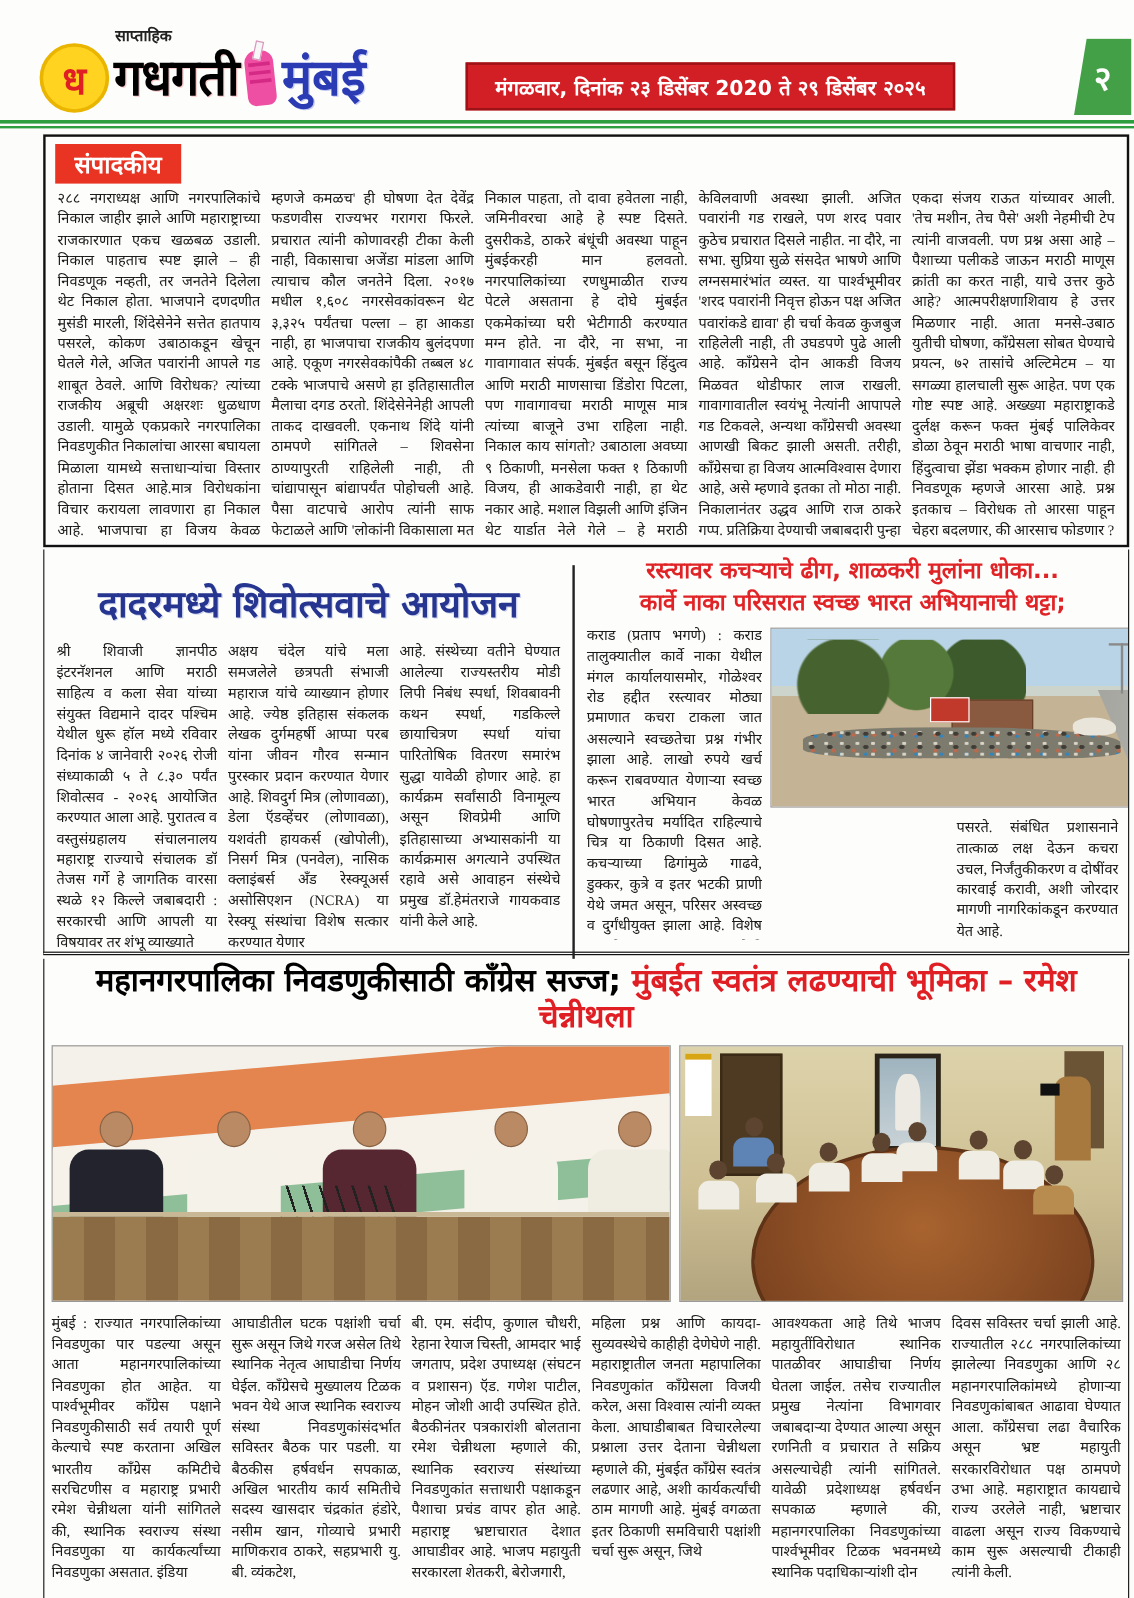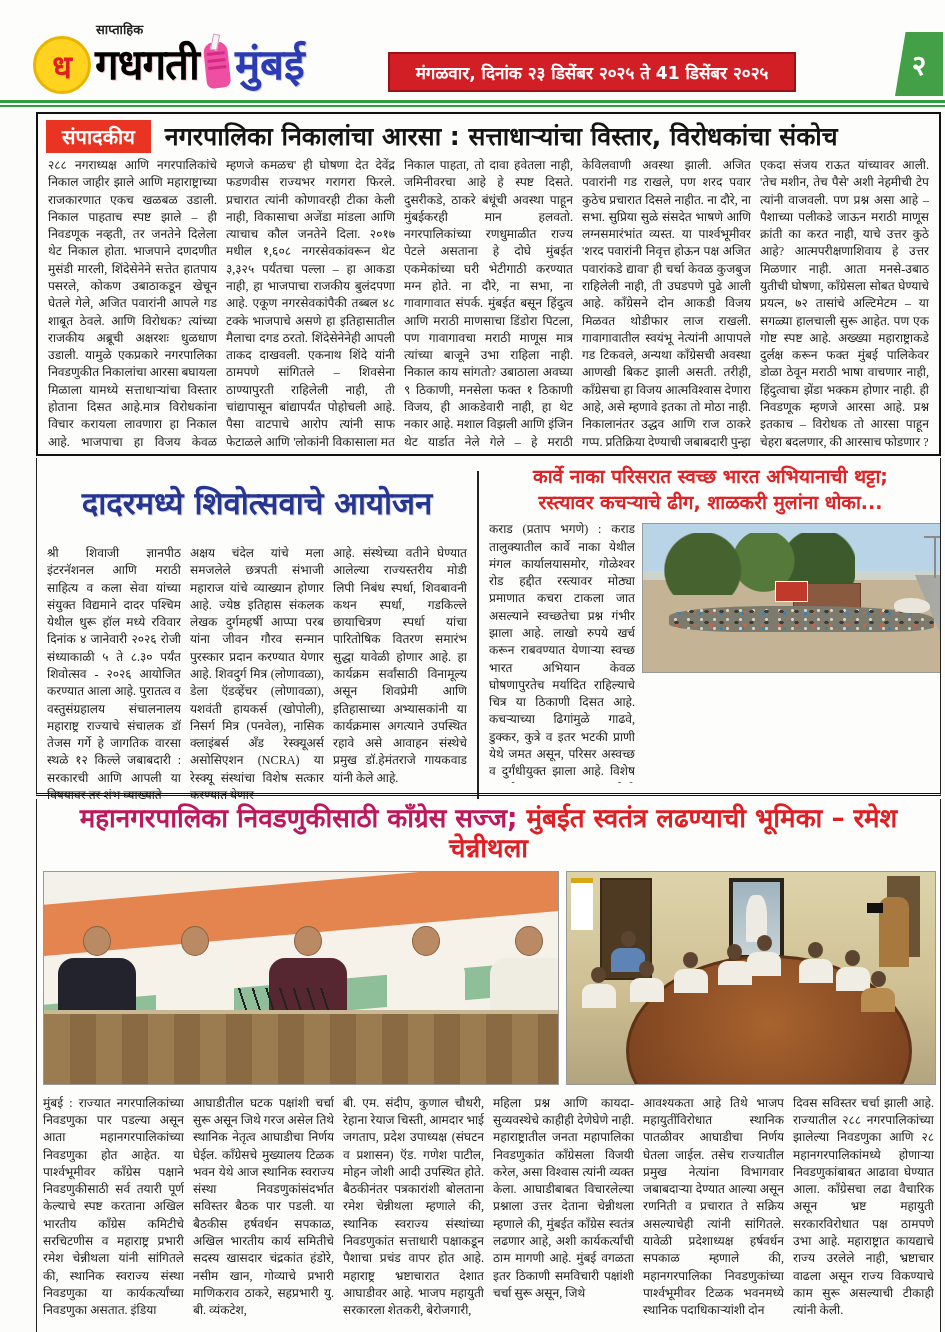--- a/index.html
+++ b/index.html
@@ -42,38 +42,38 @@
                line-height:1.1;}
   .cols{display:flex;gap:9px;margin:3px 10px;overflow:hidden;}
   .col{flex:1 1 0;font-size:12.1px;line-height:1.43;text-align:justify;overflow:hidden;}
   .editorial .cols{height:292px;}
   
   .mid{position:absolute;top:458px;left:36px;width:905px;height:338px;box-sizing:border-box;
        border-left:1px solid #222;border-right:1px solid #222;border-bottom:3px double #111;background:#fdfdfb;}
   .shiv{position:absolute;left:0;top:13px;width:442px;height:100%;border-right:2px solid #222;box-sizing:border-box;overflow:hidden;}
   .shiv-headline{margin-top:10px;text-align:center;color:#26358f;font-size:31px;font-weight:bold;
                  font-family:"DejaVu Sans",sans-serif;text-shadow:1px 1px 0 #cdd3ee;}
-  .shiv .cols{height:258px;margin-top:22px;font-family:Liberation Serif, serif;}
+  .shiv .cols{height:258px;margin-top:12px;font-family:Liberation Serif, serif;}
   .karad{position:absolute;left:444px;top:0;right:0;height:100%;overflow:hidden;}
   .karad-headline{margin:6px 8px 2px 8px;text-align:center;color:#e02326;font-size:19px;font-weight:bold;
                   line-height:1.35;font-family:"DejaVu Sans",sans-serif;}
   .karad-body{position:relative;margin:6px 8px;height:268px;}
   .karad-intro{position:absolute;left:0;top:0;width:146px;height:262px;font-size:12.1px;line-height:1.43;
                text-align:justify;overflow:hidden;}
   .karad-photo{position:absolute;left:153px;top:2px;right:0;height:150px;}
   .karad-c2{position:absolute;left:153px;top:160px;width:148px;height:102px;font-size:12.1px;line-height:1.43;
             text-align:justify;overflow:hidden;}
   .karad-c3{position:absolute;left:308px;top:160px;right:0;height:102px;font-size:12.1px;line-height:1.43;
             text-align:justify;overflow:hidden;}
   
   .bottom{position:absolute;top:799px;left:36px;width:905px;height:533px;box-sizing:border-box;
           border-left:1px solid #222;border-right:1px solid #222;background:#fdfdfb;overflow:hidden;}
   .congress-headline{margin-top:5px;text-align:center;font-size:26px;font-weight:bold;
                      font-family:"DejaVu Sans",sans-serif;line-height:1.15;}
-  .ch-blue{color:#be185d;}
+  .ch-blue{color:#000000;}
   .ch-red{color:#e01f25;}
   .photos{display:flex;gap:7px;margin:7px 4px 0 6px;height:214px;}
   .photo{position:relative;overflow:hidden;border:1px solid #999;box-sizing:border-box;}
   .photo-press{width:516px;background:#f4f1ea;}
   .photo-meet{flex:1;background:linear-gradient(#ddd3ab,#cfc094 55%,#b2a47e);}
   .congress-cols{margin:10px 6px 0 6px;height:258px;}
   
   .band-o{position:absolute;left:-5%;top:5%;width:112%;height:24%;background:#e4854f;transform:rotate(-5deg);}
   .band-w{position:absolute;left:-5%;top:30%;width:112%;height:22%;background:#f6f2ea;transform:rotate(-5deg);}
   .band-g{position:absolute;left:-5%;top:52%;width:112%;height:15%;background:#8fbf98;transform:rotate(-5deg);}
@@ -128,35 +128,34 @@
     <div class="weekly">साप्ताहिक</div>
     <div class="logo-row">
       <div class="dha-circle">
         <span>ध</span>
       </div>
       <div class="gadhagati">गधगती</div>
       <div class="fist"></div>
       <div class="mumbai">मुंबई</div>
     </div>
     <div class="date-box">
-      <span>मंगळवार, दिनांक २३ डिसेंबर २०२५ ते 41 डिसेंबर २०२५</span>
+      <span>मंगळवार, दिनांक २३ डिसेंबर 2020 ते २९ डिसेंबर २०२५</span>
     </div>
     <div class="page-num">
       <span>२</span>
     </div>
   </div>
   <div class="green-rule">
       <div class="g1"></div>
       <div class="g2"></div>
     </div>
 
   <div class="editorial">
     <div class="ed-header">
       <div class="ed-label">संपादकीय</div>
-      <div class="ed-headline">नगरपालिका निकालांचा आरसा : सत्ताधाऱ्यांचा विस्तार, विरोधकांचा संकोच</div>
     </div>
     <div class="cols">
       <div class="col">२८८ नगराध्यक्ष आणि नगरपालिकांचे निकाल जाहीर झाले आणि महाराष्ट्राच्या राजकारणात एकच खळबळ उडाली. निकाल पाहताच स्पष्ट झाले – ही निवडणूक नव्हती, तर जनतेने दिलेला थेट निकाल होता. भाजपाने दणदणीत मुसंडी मारली, शिंदेसेनेने सत्तेत हातपाय पसरले, कोकण उबाठाकडून खेचून घेतले गेले, अजित पवारांनी आपले गड शाबूत ठेवले. आणि विरोधक? त्यांच्या राजकीय अब्रूची अक्षरशः धुळधाण उडाली. यामुळे एकप्रकारे नगरपालिका निवडणुकीत निकालांचा आरसा बघायला मिळाला यामध्ये सत्ताधाऱ्यांचा विस्तार होताना दिसत आहे.मात्र विरोधकांना विचार करायला लावणारा हा निकाल आहे. भाजपाचा हा विजय केवळ आकड्यांचा नाही, तर आत्मविश्वासाचा आहे. 'कमळ</div>
       <div class="col">म्हणजे कमळच' ही घोषणा देत देवेंद्र फडणवीस राज्यभर गरागरा फिरले. प्रचारात त्यांनी कोणावरही टीका केली नाही, विकासाचा अजेंडा मांडला आणि त्याचाच कौल जनतेने दिला. २०१७ मधील १,६०८ नगरसेवकांवरून थेट ३,३२५ पर्यंतचा पल्ला – हा आकडा नाही, हा भाजपाचा राजकीय बुलंदपणा आहे. एकूण नगरसेवकांपैकी तब्बल ४८ टक्के भाजपाचे असणे हा इतिहासातील मैलाचा दगड ठरतो. शिंदेसेनेनेही आपली ताकद दाखवली. एकनाथ शिंदे यांनी ठामपणे सांगितले – शिवसेना ठाण्यापुरती राहिलेली नाही, ती चांद्यापासून बांद्यापर्यंत पोहोचली आहे. पैसा वाटपाचे आरोप त्यांनी साफ फेटाळले आणि 'लोकांनी विकासाला मत दिले' हेच या निकालाचे खरे सूत्र असल्याचा दावा केला.</div>
       <div class="col">निकाल पाहता, तो दावा हवेतला नाही, जमिनीवरचा आहे हे स्पष्ट दिसते. दुसरीकडे, ठाकरे बंधूंची अवस्था पाहून मुंबईकरही मान हलवतो. नगरपालिकांच्या रणधुमाळीत राज्य पेटले असताना हे दोघे मुंबईत एकमेकांच्या घरी भेटीगाठी करण्यात मग्न होते. ना दौरे, ना सभा, ना गावागावात संपर्क. मुंबईत बसून हिंदुत्व आणि मराठी माणसाचा डिंडोरा पिटला, पण गावागावचा मराठी माणूस मात्र त्यांच्या बाजूने उभा राहिला नाही. निकाल काय सांगतो? उबाठाला अवघ्या ९ ठिकाणी, मनसेला फक्त १ ठिकाणी विजय, ही आकडेवारी नाही, हा थेट नकार आहे. मशाल विझली आणि इंजिन थेट यार्डात नेले गेले – हे मराठी माणसांनीच केले, हे वास्तव स्वीकारावेच लागेल. शरद पवारांच्या राष्ट्रवादीचीही</div>
       <div class="col">केविलवाणी अवस्था झाली. अजित पवारांनी गड राखले, पण शरद पवार कुठेच प्रचारात दिसले नाहीत. ना दौरे, ना सभा. सुप्रिया सुळे संसदेत भाषणे आणि लग्नसमारंभांत व्यस्त. या पार्श्वभूमीवर 'शरद पवारांनी निवृत्त होऊन पक्ष अजित पवारांकडे द्यावा' ही चर्चा केवळ कुजबुज राहिलेली नाही, ती उघडपणे पुढे आली आहे. काँग्रेसने दोन आकडी विजय मिळवत थोडीफार लाज राखली. गावागावातील स्वयंभू नेत्यांनी आपापले गड टिकवले, अन्यथा काँग्रेसची अवस्था आणखी बिकट झाली असती. तरीही, काँग्रेसचा हा विजय आत्मविश्वास देणारा आहे, असे म्हणावे इतका तो मोठा नाही. निकालानंतर उद्धव आणि राज ठाकरे गप्प. प्रतिक्रिया देण्याची जबाबदारी पुन्हा</div>
       <div class="col">एकदा संजय राऊत यांच्यावर आली. 'तेच मशीन, तेच पैसे' अशी नेहमीची टेप त्यांनी वाजवली. पण प्रश्न असा आहे – पैशाच्या पलीकडे जाऊन मराठी माणूस क्रांती का करत नाही, याचे उत्तर कुठे आहे? आत्मपरीक्षणाशिवाय हे उत्तर मिळणार नाही. आता मनसे-उबाठ युतीची घोषणा, काँग्रेसला सोबत घेण्याचे प्रयत्न, ७२ तासांचे अल्टिमेटम – या सगळ्या हालचाली सुरू आहेत. पण एक गोष्ट स्पष्ट आहे. अख्ख्या महाराष्ट्राकडे दुर्लक्ष करून फक्त मुंबई पालिकेवर डोळा ठेवून मराठी भाषा वाचणार नाही, हिंदुत्वाचा झेंडा भक्कम होणार नाही. ही निवडणूक म्हणजे आरसा आहे. प्रश्न इतकाच – विरोधक तो आरसा पाहून चेहरा बदलणार, की आरसाच फोडणार ?</div>
     </div>
   </div>
 
@@ -164,38 +163,39 @@
     <div class="shiv">
       <div class="shiv-headline">दादरमध्ये शिवोत्सवाचे आयोजन</div>
       <div class="cols">
         <div class="col">श्री शिवाजी ज्ञानपीठ इंटरनॅशनल आणि मराठी साहित्य व कला सेवा यांच्या संयुक्त विद्यमाने दादर पश्चिम येथील धुरू हॉल मध्ये रविवार दिनांक ४ जानेवारी २०२६ रोजी संध्याकाळी ५ ते ८.३० पर्यंत शिवोत्सव - २०२६ आयोजित करण्यात आला आहे. पुरातत्व व वस्तुसंग्रहालय संचालनालय महाराष्ट्र राज्याचे संचालक डॉ तेजस गर्गे हे जागतिक वारसा स्थळे १२ किल्ले जबाबदारी : सरकारची आणि आपली या विषयावर तर शंभू व्याख्याते</div>
         <div class="col">अक्षय चंदेल यांचे मला समजलेले छत्रपती संभाजी महाराज यांचे व्याख्यान होणार आहे. ज्येष्ठ इतिहास संकलक लेखक दुर्गमहर्षी आप्पा परब यांना जीवन गौरव सन्मान पुरस्कार प्रदान करण्यात येणार आहे. शिवदुर्ग मित्र (लोणावळा), डेला ऍडव्हेंचर (लोणावळा), यशवंती हायकर्स (खोपोली), निसर्ग मित्र (पनवेल), नासिक क्लाइंबर्स अँड रेस्क्यूअर्स असोसिएशन (NCRA) या रेस्क्यू संस्थांचा विशेष सत्कार करण्यात येणार</div>
         <div class="col">आहे. संस्थेच्या वतीने घेण्यात आलेल्या राज्यस्तरीय मोडी लिपी निबंध स्पर्धा, शिवबावनी कथन स्पर्धा, गडकिल्ले छायाचित्रण स्पर्धा यांचा पारितोषिक वितरण समारंभ सुद्धा यावेळी होणार आहे. हा कार्यक्रम सर्वांसाठी विनामूल्य असून शिवप्रेमी आणि इतिहासाच्या अभ्यासकांनी या कार्यक्रमास अगत्याने उपस्थित रहावे असे आवाहन संस्थेचे प्रमुख डॉ.हेमंतराजे गायकवाड यांनी केले आहे.</div>
       </div>
     </div>
     <div class="karad">
       <div class="karad-headline">
+        <div>रस्त्यावर कचऱ्याचे ढीग, शाळकरी मुलांना धोका...</div>
         <div>कार्वे नाका परिसरात स्वच्छ भारत अभियानाची थट्टा;</div>
-        <div>रस्त्यावर कचऱ्याचे ढीग, शाळकरी मुलांना धोका...</div>
       </div>
       <div class="karad-body">
         <div class="karad-intro">कराड (प्रताप भगणे) : कराड तालुक्यातील कार्वे नाका येथील मंगल कार्यालयासमोर, गोळेश्वर रोड हद्दीत रस्त्यावर मोठ्या प्रमाणात कचरा टाकला जात असल्याने स्वच्छतेचा प्रश्न गंभीर झाला आहे. लाखो रुपये खर्च करून राबवण्यात येणाऱ्या स्वच्छ भारत अभियान केवळ घोषणापुरतेच मर्यादित राहिल्याचे चित्र या ठिकाणी दिसत आहे. कचऱ्याच्या ढिगांमुळे गाढवे, डुक्कर, कुत्रे व इतर भटकी प्राणी येथे जमत असून, परिसर अस्वच्छ व दुर्गंधीयुक्त झाला आहे. विशेष म्हणजे याच रस्त्यावरून शाळेची लहान मुले दररोज ये-जा करतात, त्यामुळे पिसाळलेल्या</div>
         <div class="karad-photo photo">
           <div class="photo-trash">
             <div class="t-trees"></div>
 
             <div class="t-road"></div>
             <div class="t-pole"></div>
             <div class="t-shed"></div>
             <div class="t-sign"></div>
             <div class="t-heap"></div>
             <div class="t-cow"></div>
 
           </div>
         </div>
+        <div class="karad-c3">पसरते. संबंधित प्रशासनाने तात्काळ लक्ष देऊन कचरा उचल, निर्जंतुकीकरण व दोषींवर कारवाई करावी, अशी जोरदार मागणी नागरिकांकडून करण्यात येत आहे.</div>
       </div>
     </div>
   </div>
 
   <div class="bottom">
     <div class="congress-headline">
       <span class="ch-blue">महानगरपालिका निवडणुकीसाठी काँग्रेस सज्ज; </span><span class="ch-red">मुंबईत स्वतंत्र लढण्याची भूमिका – रमेश चेन्नीथला</span>
     </div>
     <div class="photos">
       <div class="photo photo-press">

